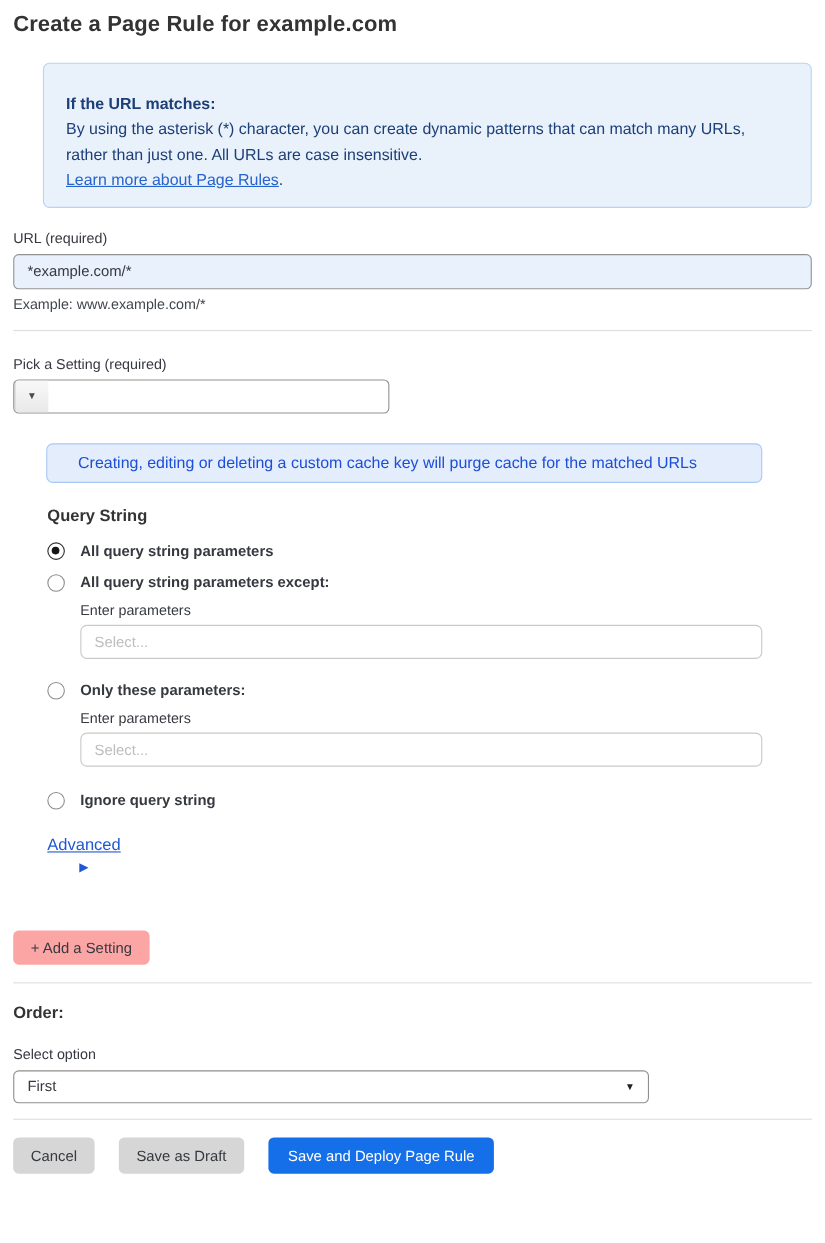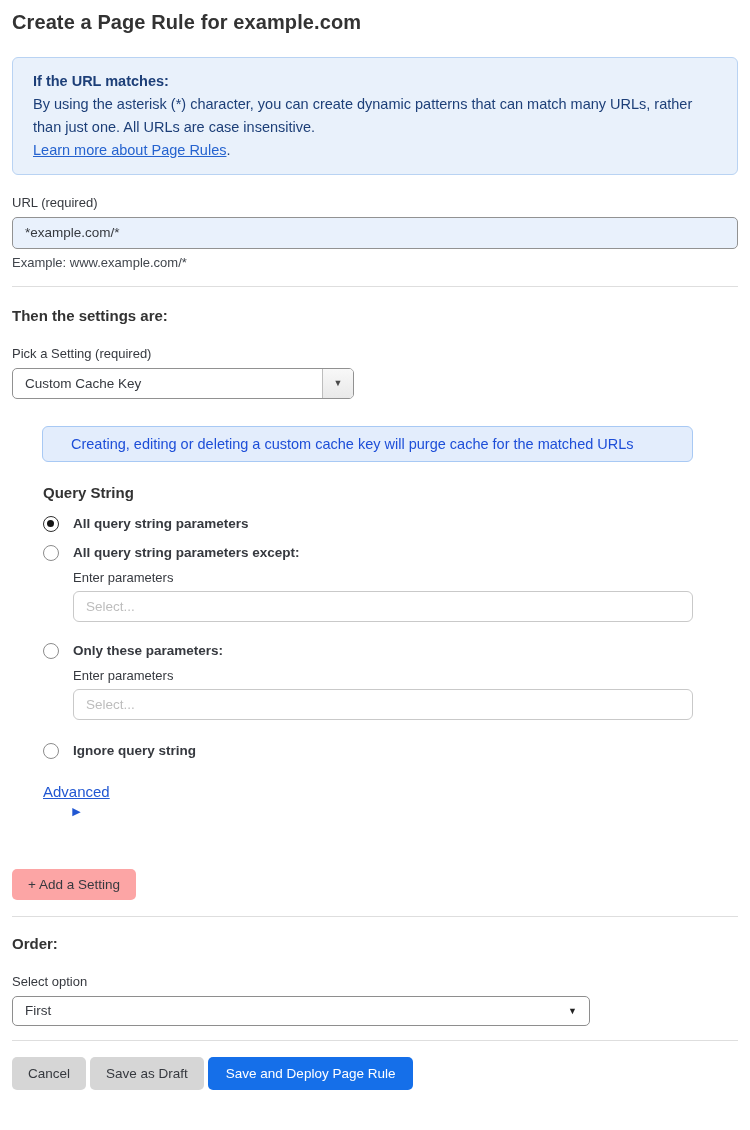--- a/index.html
+++ b/index.html
@@ -16,24 +16,25 @@
     font-size: 20px; font-weight: bold; color: #333333;
     margin: 3px 0 0 0; letter-spacing: .1px;
   }
 
   
   .info-box {
     margin-top: 23px;
     background: #e9f1fb;
     border: 1px solid #b9d3f3;
     border-radius: 6px;
-    padding: 12px 20px 12px 20px;
+    padding: 26px 20px 12px 20px;
     color: #1d3f78;
     font-size: 14.5px;
     line-height: 1.58;
+    margin-left: 27px;
   }
   .info-box .info-heading { font-weight: bold; }
   .info-box a, .link {
     color: #2563cf; text-decoration: underline; cursor: pointer;
   }
 
   
   .field-label { font-size: 13px; color: #36393f; margin-top: 20px; }
   .url-input {
     margin-top: 7px; width: 726px; height: 32px;
@@ -125,21 +126,21 @@
   .order-select {
     margin-top: 7px; width: 578px; height: 30px;
     border: 1px solid #8e8e8e; border-radius: 5px; background: #fff;
     display: flex; align-items: center; cursor: pointer;
   }
   .order-select .select-value { flex: 1; font-size: 13.5px; padding-left: 12px; color: #36393f; }
   .order-select .order-arrow { font-size: 9px; color: #222; padding-right: 12px; }
   .order-desc { margin-top: 6px; font-size: 13.5px; color: #36393f; line-height: 1.5; max-width: 720px; }
 
   
-  .footer { display: flex; gap: 4px; margin-top: 16px; }
+  .footer { display: flex; gap: 22px; margin-top: 16px; }
   .btn {
     border: none; border-radius: 5px; padding: 9px 16px;
     font-size: 13.5px; font-family: "Liberation Sans", sans-serif; cursor: pointer;
   }
   .btn-gray { background: #d6d6d6; color: #36393f; }
   .btn-blue { background: #156fe9; color: #ffffff; padding: 9px 18px; }
 </style>
 </head>
 <body>
 
@@ -152,25 +153,23 @@
     <div>By using the asterisk (*) character, you can create dynamic patterns that can match many URLs, rather than just one. All URLs are case insensitive.</div>
     <div><a>Learn more about Page Rules</a><span>.</span></div>
   </div>
 
   <div class="field-label">URL (required)</div>
   <input class="url-input" type="text" value="*example.com/*" style="">
   <div class="helper-text">Example: www.example.com/*</div>
 
   <hr class="divider">
 
-  <div class="section-heading">Then the settings are:</div>
 
   <div class="field-label" style="margin-top:22px;">Pick a Setting (required)</div>
   <div class="select-box">
-    <div class="select-value">Custom Cache Key</div>
     <div class="select-arrow-seg">
         <span>▼</span>
       </div>
   </div>
 
   <div class="notice-box">Creating, editing or deleting a custom cache key will purge cache for the matched URLs</div>
 
   <div class="qs-block">
     <div class="qs-heading">Query String</div>
 

